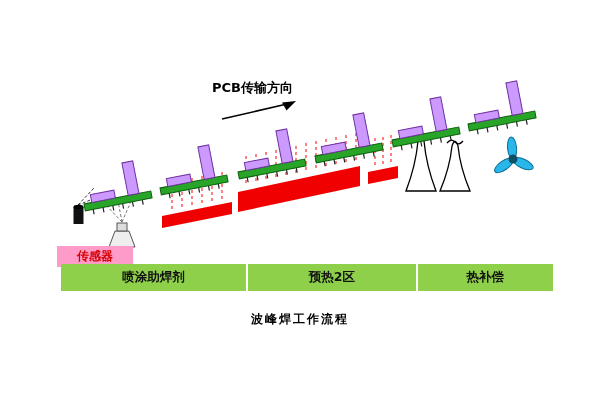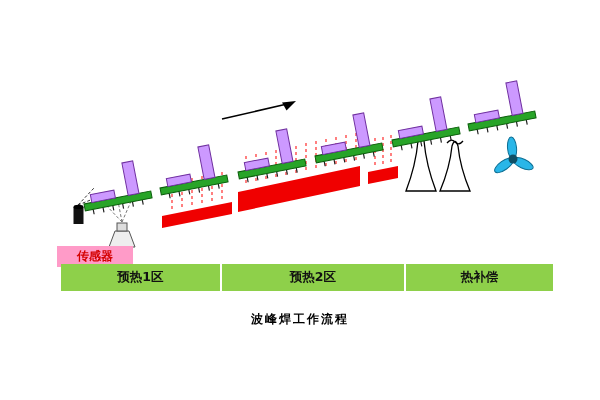--- a/index.html
+++ b/index.html
@@ -121,24 +121,25 @@
     </g>
 
     <use href="#board-tpl" transform="translate(84,204) rotate(-11)"></use>
     <use href="#board-tpl" transform="translate(160,188) rotate(-11)"></use>
     <use href="#board-tpl" transform="translate(238,172) rotate(-11)"></use>
     <use href="#board-tpl" transform="translate(315,156) rotate(-11)"></use>
     <use href="#board-tpl" transform="translate(392,140) rotate(-11)"></use>
     <use href="#board-tpl" transform="translate(468,124) rotate(-11)"></use>
   </svg>
 
+  <div class="dir-label">PCB传输方向</div>
 
   <div class="sensor-label">传感器</div>
 
   <div class="stage-bar">
-    <div class="stage" style="flex:82 0 0">预热1区</div>
+    <div class="stage" style="flex:104 0 0">喷涂助焊剂</div>
     <div class="stage" style="flex:94 0 0">预热2区</div>
     <div class="stage" style="flex:76 0 0">热补偿</div>
   </div>
 
   <div class="title">波峰焊工作流程</div>
 
 </div>
 
 </body></html>

